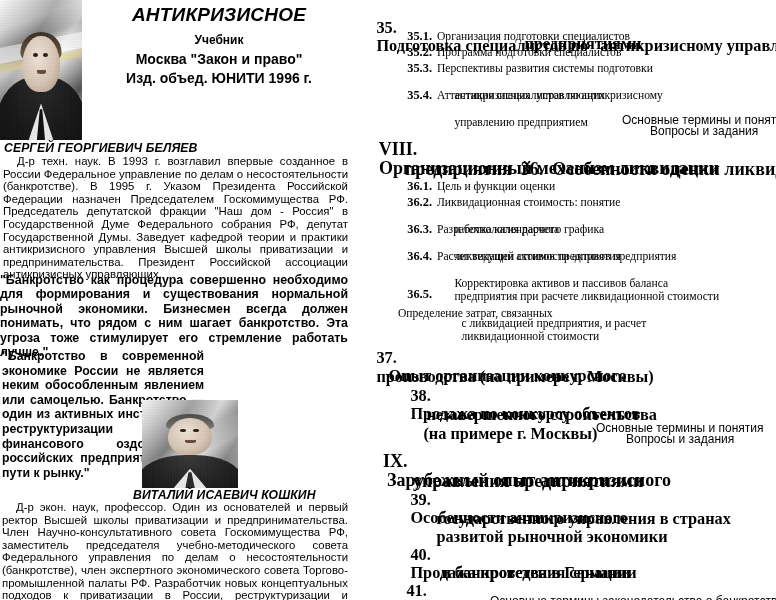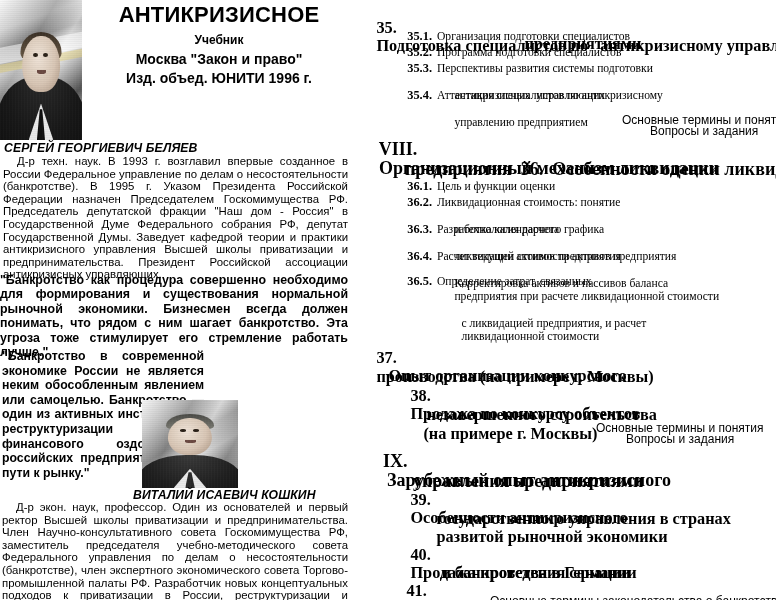--- a/index.html
+++ b/index.html
@@ -153,23 +153,24 @@
   
   .title-block {
     position: absolute;
     left: 88px;
     top: 2px;
     width: 262px;
     text-align: center;
   }
   .bk-title {
     font-weight: bold;
-    font-size: 22px;
+    font-size: 19px;
     line-height: 25px;
     letter-spacing: .2px;
+    font-style: italic;
   }
   .bk-sub {
     font-weight: bold;
     font-size: 12px;
     line-height: 20px;
     margin-top: 3px;
   }
   .bk-sub2 {
     font-weight: bold;
     font-size: 14px;
@@ -408,21 +409,21 @@
     <div class="sub-row lvl-sub" style="left:48px; top:250px; width:370px;">
       <span class="num">36.4.</span>
       <span class="txt">Расчет текущей стоимости активов предприятия</span>
     </div>
     <div class="row lvl-sub" style="left:87px; top:263px;">
       <span>Корректировка активов и пассивов баланса</span>
     </div>
     <div class="row lvl-sub" style="left:87px; top:276px;">
       <span>предприятия при расчете ликвидационной стоимости</span>
     </div>
-    <div class="sub-row lvl-sub" style="left:48px; top:275px; width:370px;">
+    <div class="sub-row lvl-sub" style="left:48px; top:288px; width:370px;flex-direction:column;">
       <span class="num">36.5.</span>
       <span class="txt">Определение затрат, связанных</span>
     </div>
     <div class="row lvl-sub" style="left:94px; top:303px;">
       <span>с ликвидацией предприятия, и расчет</span>
     </div>
     <div class="row lvl-sub" style="left:94px; top:316px;">
       <span>ликвидационной стоимости</span>
     </div>
 

